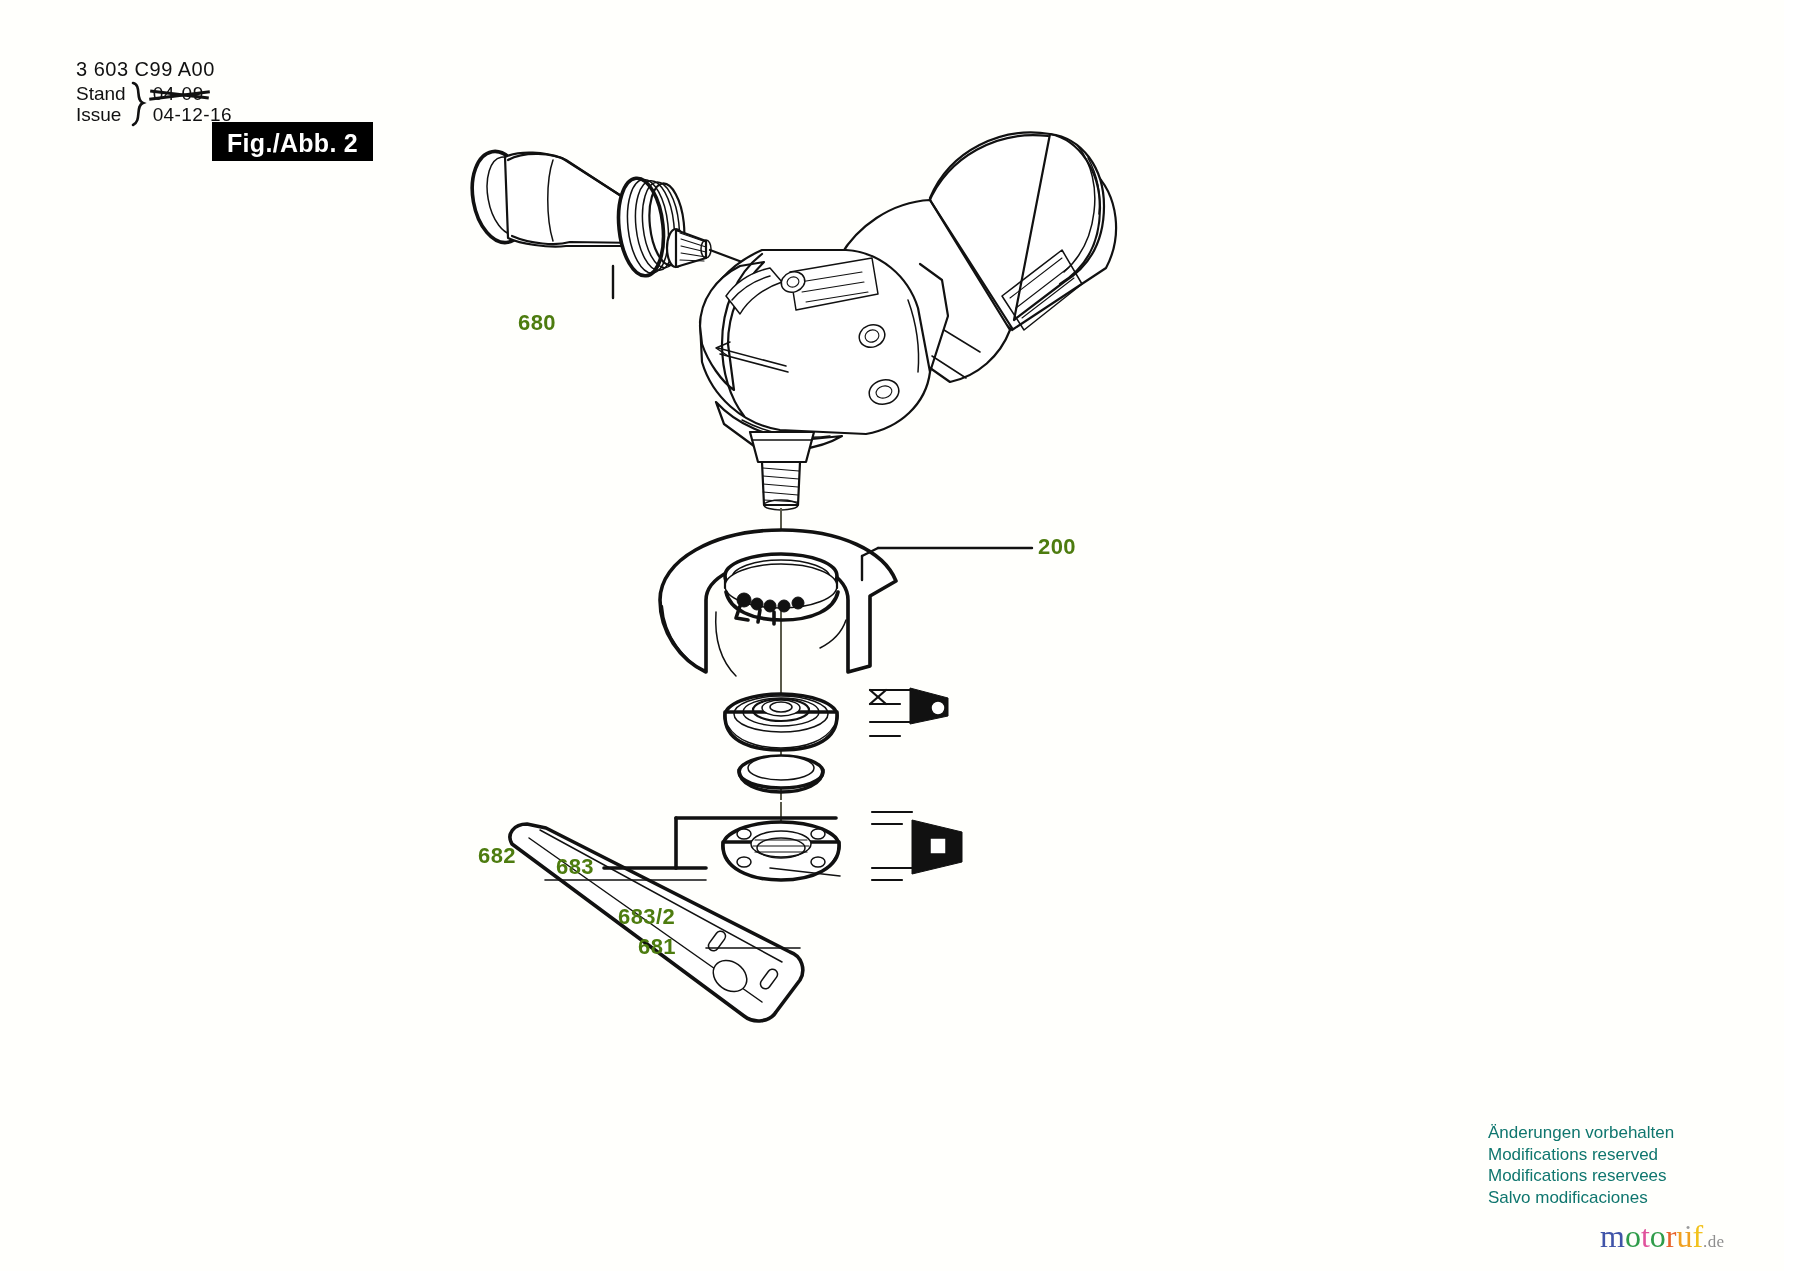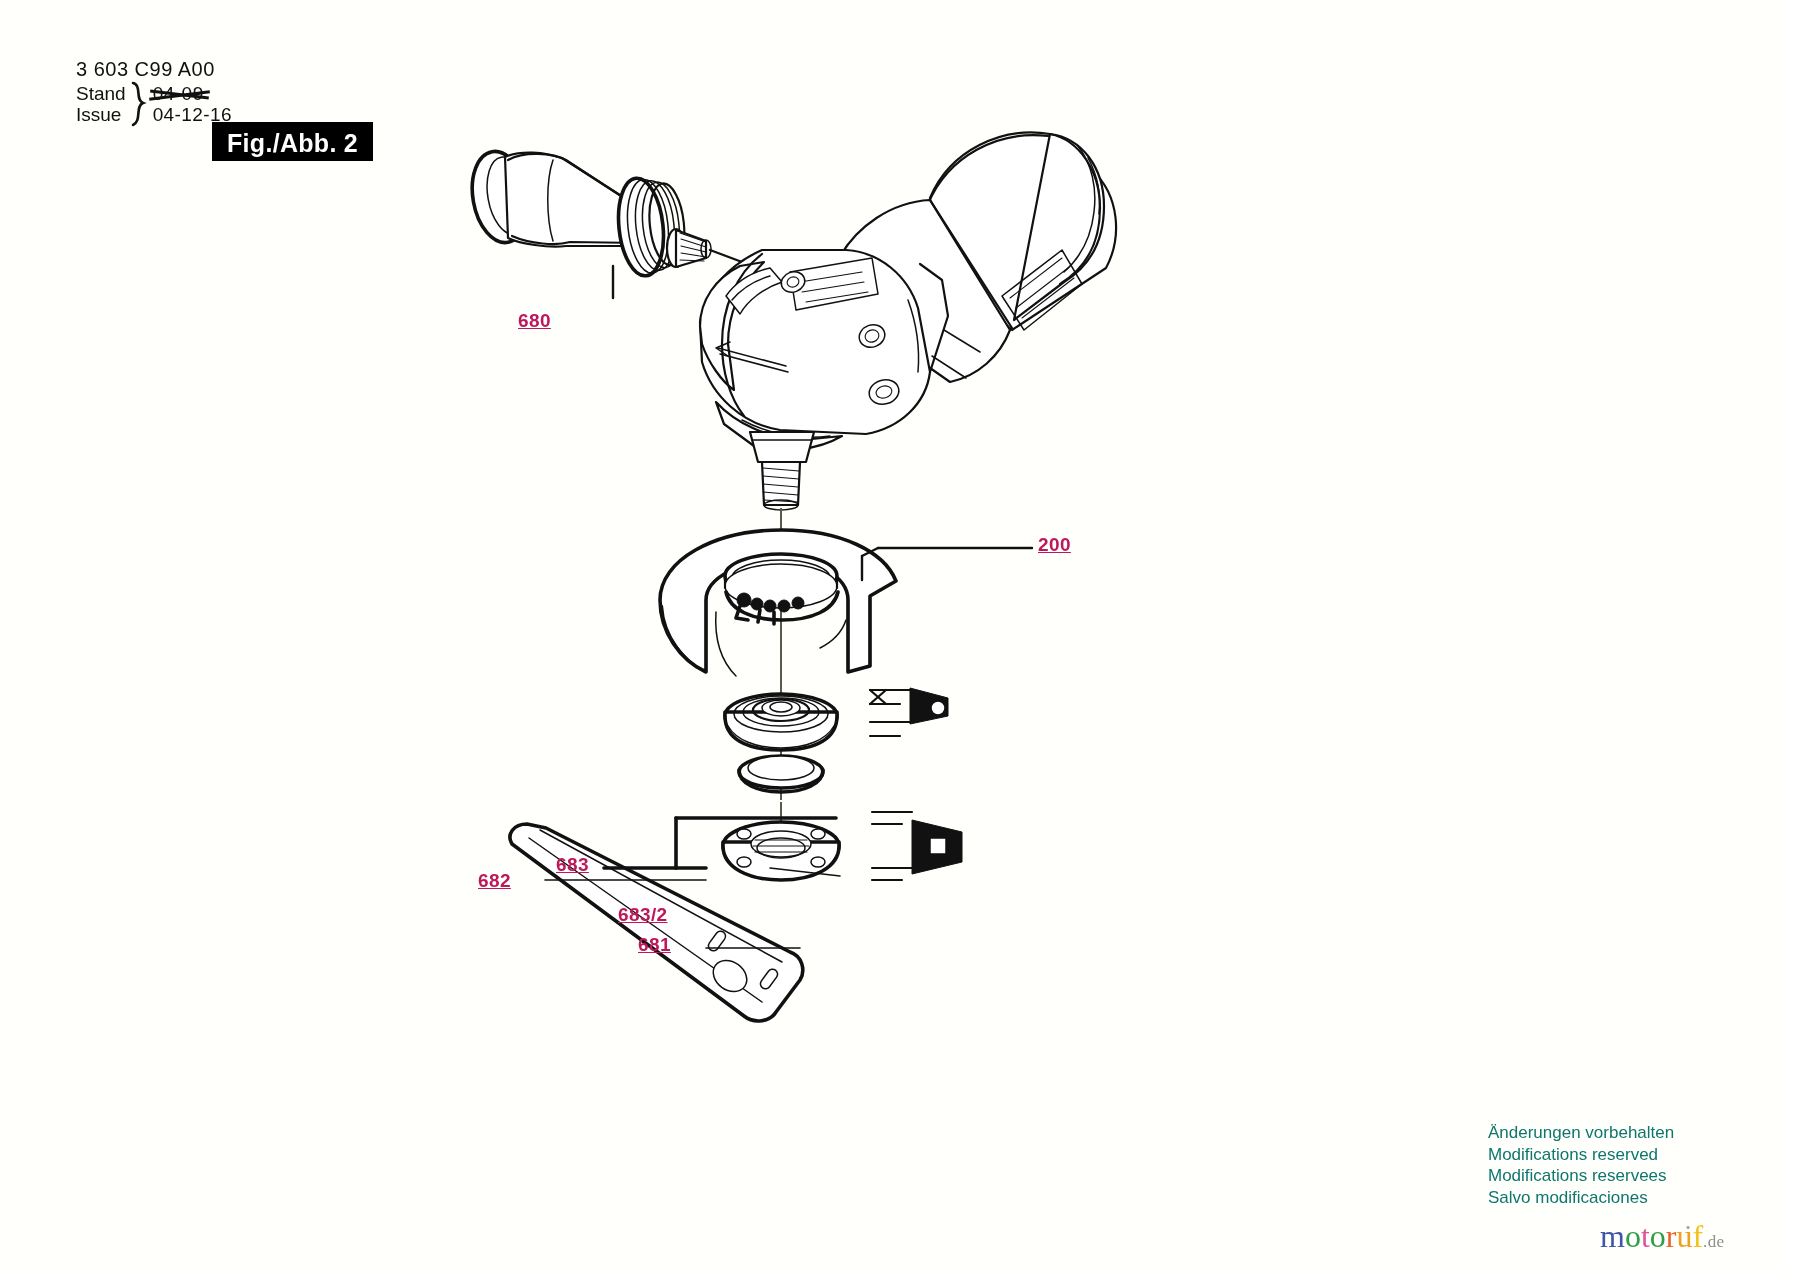--- a/index.html
+++ b/index.html
@@ -127,26 +127,25 @@
     position: absolute;
     right: 34px;
     top: 2px;
     font-size: 13px;
     color: #9a9a9a;
   }
 
   
   .callout {
     position: absolute;
-    font-size: 19px;
+    font-size: 22px;
     font-weight: bold;
-    color: #be185d;
+    color: #4d7c0f;
     letter-spacing: 0.4px;
     white-space: nowrap;
-    text-decoration: underline;
   }
 
   
   #drawing {
     position: absolute;
     left: 0; top: 0;
     width: 1800px;
     height: 1271px;
   }
 </style>
@@ -443,21 +442,21 @@
   <div class="callout" style="left:518px; top:310px;">680</div>
 
   <div class="callout" style="left:1038px; top:534px;">200</div>
 
   <div class="callout" style="left:548px; top:854px;margin-left:8px;">683</div>
 
   <div class="callout" style="left:618px; top:904px;">683/2</div>
 
   <div class="callout" style="left:638px; top:934px;">681</div>
 
-  <div class="callout" style="left:478px; top:870px;text-align:right;">682</div>
+  <div class="callout" style="left:478px; top:843px;text-align:right;">682</div>
 
   <div id="footer-note">
     <div>Änderungen vorbehalten</div>
     <div>Modifications reserved</div>
     <div>Modifications reservees</div>
     <div>Salvo modificaciones</div>
   </div>
 
   <div id="watermark">
     <span id="wm-letters"><span class="l" style="color: rgb(64, 84, 168);">m</span><span class="l" style="color: rgb(47, 156, 74);">o</span><span class="l" style="color: rgb(224, 82, 156);">t</span><span class="l" style="color: rgb(47, 156, 74);">o</span><span class="l" style="color: rgb(232, 98, 42);">r</span><span class="l" style="color: rgb(240, 160, 32);">u</span><span class="l" style="color: rgb(242, 194, 28);">f</span></span><span class="suffix">.de</span>

